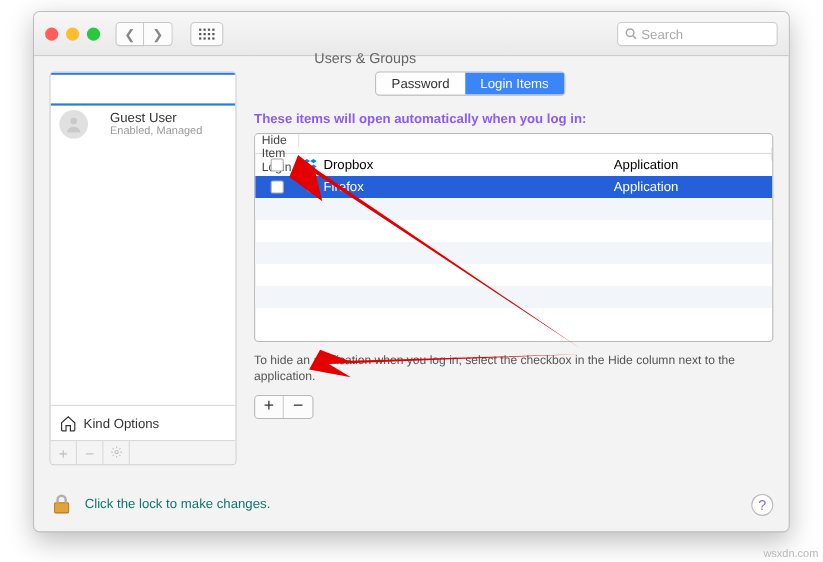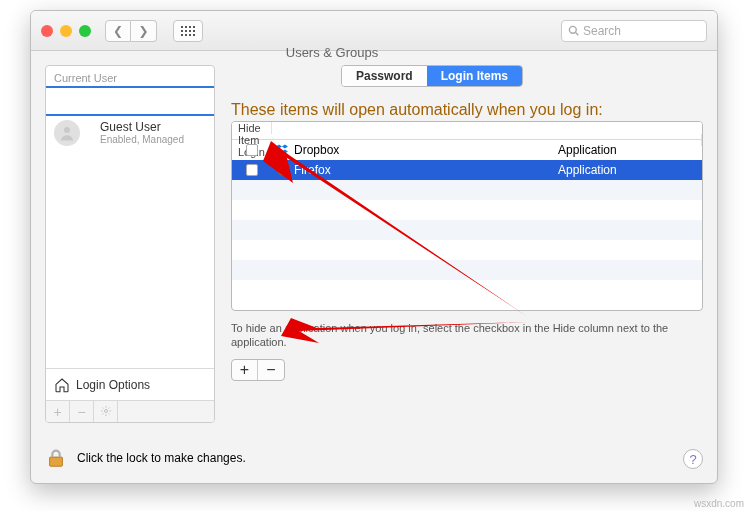--- a/index.html
+++ b/index.html
@@ -27,40 +27,40 @@
   .avatar{width:26px;height:26px;background:#e0e0e0;border-radius:50%;display:flex;align-items:center;justify-content:center;}
   .avatar svg{fill:#c9c9c9;}
   .guest .nm{font-size:12px;color:#333;}
   .guest .st{font-size:10px;color:#9a9a9a;}
   .sidebar-spacer{flex:1;}
   .login-options{height:32px;border-top:1px solid #d9d9d9;display:flex;align-items:center;padding:0 8px;gap:6px;font-size:12px;color:#333;}
   .side-toolbar{height:22px;border-top:1px solid #d9d9d9;display:flex;align-items:center;background:#f4f4f4;}
   .side-toolbar button{width:24px;height:22px;border:none;border-right:1px solid #d9d9d9;background:transparent;color:#bfbfbf;font-size:14px;}
   
   .tabseg{position:absolute;left:310px;top:14px;display:flex;height:22px;border:1px solid #b9b9b9;border-radius:4px;overflow:hidden;font-size:12px;}
-  .tabseg div{padding:0 14px;display:flex;align-items:center;font-weight:bold;}
+  .tabseg div{padding:0 14px;display:flex;align-items:center;}
   .tabseg .plain{background:#fdfdfd;color:#333;}
   .tabseg .active{background:#3a85f7;color:#fff;}
-  .desc{position:absolute;left:200px;top:50px;font-size:16px;color:#a16207;}
+  .desc{position:absolute;left:200px;top:50px;font-size:12px;color:#8b5cf6;font-weight:bold;}
   .tablewrap{position:absolute;left:200px;top:70px;right:14px;height:190px;border:1px solid #b9b9b9;border-radius:4px;background:#fff;overflow:hidden;}
   .thead{display:flex;height:18px;background:#fff;border-bottom:1px solid #d9d9d9;font-size:11px;color:#444;flex-direction:column;}
   .thead div{display:flex;align-items:center;padding-left:6px;border-right:1px solid #e2e2e2;}
   .col-hide{width:40px;} .col-item{flex:1;} .col-kind{width:150px;border-right:none!important;}
   .trow{display:flex;height:20px;font-size:12px;align-items:center;}
   .trow.alt{background:#f2f5f9;}
   .trow.sel{background:#2560d8;color:#fff;}
   .trow .c-hide{width:40px;display:flex;justify-content:center;}
   .trow .c-item{flex:1;display:flex;align-items:center;gap:4px;padding-left:4px;}
   .trow .c-kind{width:150px;padding-left:6px;}
   .cb{width:12px;height:12px;border:1px solid #aaa;border-radius:2px;background:#fff;}
   .note{position:absolute;left:200px;top:270px;right:14px;font-size:11px;color:#555;line-height:1.3;}
   .pmseg{position:absolute;left:200px;top:308px;display:flex;height:22px;border:1px solid #b9b9b9;border-radius:4px;overflow:hidden;background:#fcfcfc;}
   .pmseg button{width:26px;border:none;background:transparent;font-size:16px;color:#333;border-right:1px solid #ccc;}
   .pmseg button:last-child{border-right:none;}
-  .lockrow{position:absolute;left:14px;bottom:14px;display:flex;align-items:center;gap:10px;font-size:12px;color:#000000;}
+  .lockrow{position:absolute;left:14px;bottom:14px;display:flex;align-items:center;gap:10px;font-size:12px;color:#0f766e;}
   .helpbtn{position:absolute;right:14px;bottom:14px;width:20px;height:20px;border:1px solid #b9b9b9;border-radius:50%;color:#8a6fd2;font-size:13px;display:flex;align-items:center;justify-content:center;background:#fff;}
   .watermark{position:absolute;right:4px;bottom:2px;font-size:10px;color:#b8b8b8;}
   .arrows{position:absolute;left:0;top:0;pointer-events:none;}
 </style>
 </head>
 <body>
 
 <div class="window">
   <div class="titlebar">
     <div class="traffic">
@@ -93,40 +93,39 @@
       <svg width="11" height="11" viewBox="0 0 16 16">
           <circle cx="7" cy="7" r="5" fill="none" stroke="#aaa" stroke-width="2"></circle>
           <line x1="11" y1="11" x2="15" y2="15" stroke="#aaa" stroke-width="2"></line>
         </svg>
       <span>Search</span>
     </div>
   </div>
 
   <div class="content">
     <div class="sidebar">
-      <div class="side-sec-label">Current User</div>
       <div class="current-user-row"></div>
       <div class="guest">
         <div class="avatar">
           <svg width="18" height="18" viewBox="0 0 24 24">
               <circle cx="12" cy="8" r="4"></circle>
               <path d="M4 22c0-4 4-7 8-7s8 3 8 7z"></path>
             </svg>
         </div>
         <div>
           <div class="nm">Guest User</div>
           <div class="st">Enabled, Managed</div>
         </div>
       </div>
       <div class="sidebar-spacer"></div>
       <div class="login-options">
         <svg width="16" height="16" viewBox="0 0 24 24">
             <path d="M3 11l9-8 9 8v10a1 1 0 0 1-1 1h-5v-7h-6v7H4a1 1 0 0 1-1-1z" fill="none" stroke="#333" stroke-width="1.6"></path>
           </svg>
-        <span>Login Options</span>
+        <span>Kind Options</span>
       </div>
       <div class="side-toolbar">
         <button>+</button>
         <button>−</button>
         <button>
           <svg width="12" height="12" viewBox="0 0 24 24">
               <circle cx="12" cy="12" r="3" fill="none" stroke="#bfbfbf" stroke-width="2"></circle>
               <path d="M12 2v3M12 19v3M2 12h3M19 12h3M5 5l2 2M17 17l2 2M19 5l-2 2M7 17l-2 2" stroke="#bfbfbf" stroke-width="2"></path>
             </svg>
         </button>

